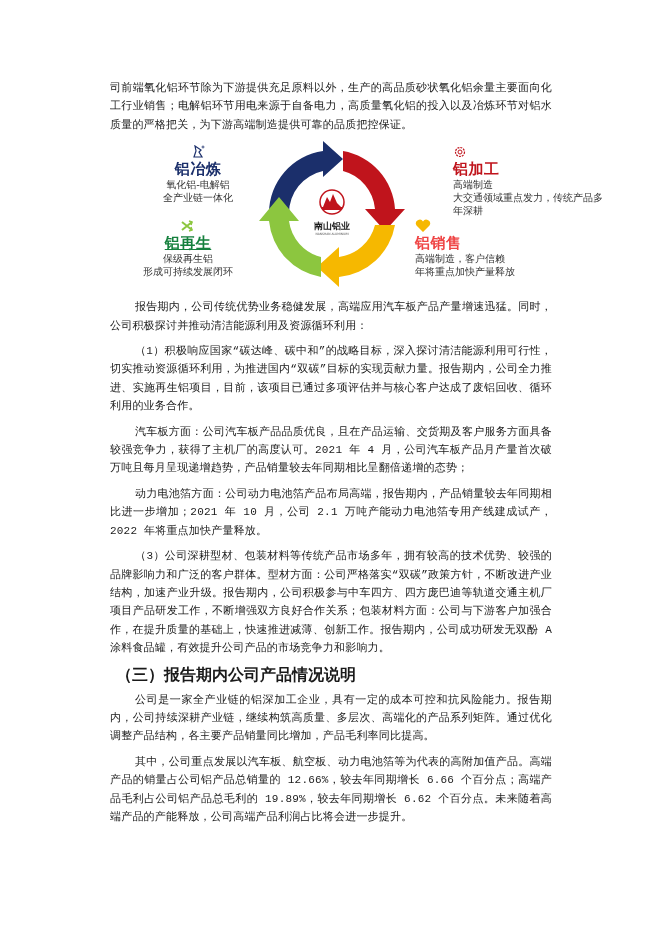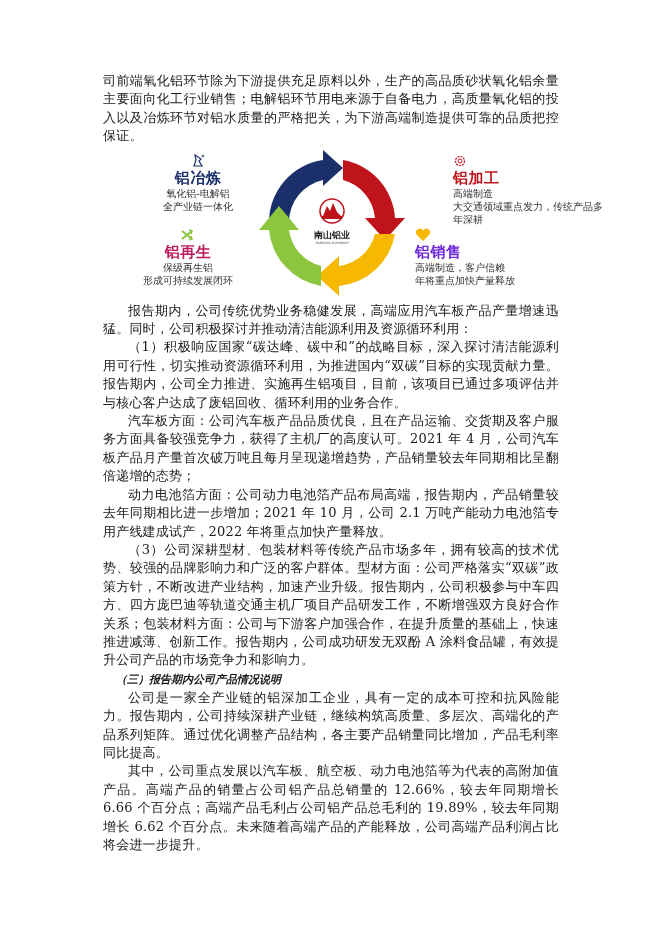--- a/index.html
+++ b/index.html
@@ -1,20 +1,20 @@
 <!DOCTYPE html>
 <html><head>
 <meta charset="utf-8">
 <style>
   html, body { margin: 0; padding: 0; background: #ffffff; }
   body { width: 662px; height: 936px; position: relative; overflow: hidden; font-family: "DejaVu Serif", "Liberation Serif", serif; color: #1a1a1a; }
   .page { position: absolute; left: 103px; top: 72px; width: 456px; }
-  .p { font-size: 13px; line-height: 18.4px; margin: 0; text-align: justify; letter-spacing: 0.2px; }
+  .p { font-size: 11px; line-height: 18.4px; margin: 7px; text-align: justify; letter-spacing: 0.2px; font-family: Liberation Mono, monospace; }
   .indent { text-indent: 25px; }
-  .h3 { font-family: "DejaVu Sans", "Liberation Sans", sans-serif; font-weight: bold; font-size: 11px; line-height: 19px; margin: 0; padding-left: 13px; font-style: italic; }
+  .h3 { font-family: "DejaVu Sans", "Liberation Sans", sans-serif; font-weight: bold; font-size: 16px; line-height: 19px; margin: 0; padding-left: 13px; }
 
   .figure { position: relative; height: 150px; margin: 4px 0 2px 0; }
   .cycle { position: absolute; left: 156px; top: 0px; width: 146px; height: 146px; }
   .label-block { position: absolute; font-family: "DejaVu Sans", "Liberation Sans", sans-serif; }
   .label-block .title { font-weight: bold; font-size: 15px; line-height: 18px; letter-spacing: 0.5px; }
   .label-block .sub { font-size: 10px; line-height: 13px; color: #333; }
   .lb-left { text-align: center; }
   .lb-icon { font-size: 13px; line-height: 14px; height: 15px; }
   .logo-text { font-family: "DejaVu Sans", sans-serif; font-weight: bold; font-size: 9px; fill: #1a1a1a; }
 </style>
@@ -39,21 +39,21 @@
       <div class="sub">全产业链一体化</div>
     </div>
 
     <div class="label-block lb-left" style="left:20px; top:78px; width:130px;">
       <div class="lb-icon" style="color:#8cc63f; font-weight:bold;">
         <svg width="14" height="14" viewBox="0 0 14 14" style="margin-right:2px">
             <path d="M2 3 L12 11 M2 11 L12 3" stroke="#8cc63f" stroke-width="2"></path>
             <path d="M9 2 L12 3 L11 6 M9 12 L12 11 L11 8" fill="none" stroke="#8cc63f" stroke-width="1.5"></path>
           </svg>
       </div>
-      <div class="title" style="color:#be185d;">铝再生</div>
+      <div class="title" style="color:#15803d;text-decoration:underline;">铝再生</div>
       <div class="sub">保级再生铝</div>
       <div class="sub">形成可持续发展闭环</div>
     </div>
 
     <svg class="cycle" viewBox="0 0 146 146">
 
       <path d="M 10 72 A 63 63 0 0 1 64 10 L 64 0 L 84 18 L 64 36 L 64 30 A 43 43 0 0 0 30 72 Z" fill="#1b2f6b"></path>
 
       <path d="M 84 10 A 63 63 0 0 1 136 68 L 146 68 L 126 90 L 106 68 L 116 68 A 43 43 0 0 0 84 30 Z" fill="#c0141c"></path>
 
@@ -81,21 +81,21 @@
       <div class="sub">高端制造</div>
       <div class="sub">大交通领域重点发力，传统产品多年深耕</div>
     </div>
 
     <div class="label-block" style="left:312px; top:78px; width:150px;">
       <div class="lb-icon">
         <svg width="16" height="14" viewBox="0 0 16 14">
             <path d="M8 13 L1.5 6.5 A3.5 3.5 0 0 1 8 2.5 A3.5 3.5 0 0 1 14.5 6.5 Z" fill="#f6b800"></path>
           </svg>
       </div>
-      <div class="title" style="color:#6d28d9;">铝销售</div>
+      <div class="title" style="color:#ef4444;">铝销售</div>
       <div class="sub">高端制造，客户信赖</div>
       <div class="sub">年将重点加快产量释放</div>
     </div>
   </div>
 
   <p class="p indent">报告期内，公司传统优势业务稳健发展，高端应用汽车板产品产量增速迅猛。同时，公司积极探讨并推动清洁能源利用及资源循环利用：</p>
   <p class="p indent">（1）积极响应国家“碳达峰、碳中和”的战略目标，深入探讨清洁能源利用可行性，切实推动资源循环利用，为推进国内“双碳”目标的实现贡献力量。报告期内，公司全力推进、实施再生铝项目，目前，该项目已通过多项评估并与核心客户达成了废铝回收、循环利用的业务合作。</p>
   <p class="p indent">汽车板方面：公司汽车板产品品质优良，且在产品运输、交货期及客户服务方面具备较强竞争力，获得了主机厂的高度认可。2021 年 4 月，公司汽车板产品月产量首次破万吨且每月呈现递增趋势，产品销量较去年同期相比呈翻倍递增的态势；</p>
   <p class="p indent">动力电池箔方面：公司动力电池箔产品布局高端，报告期内，产品销量较去年同期相比进一步增加；2021 年 10 月，公司 2.1 万吨产能动力电池箔专用产线建成试产，2022 年将重点加快产量释放。</p>
   <p class="p indent">（3）公司深耕型材、包装材料等传统产品市场多年，拥有较高的技术优势、较强的品牌影响力和广泛的客户群体。型材方面：公司严格落实“双碳”政策方针，不断改进产业结构，加速产业升级。报告期内，公司积极参与中车四方、四方庞巴迪等轨道交通主机厂项目产品研发工作，不断增强双方良好合作关系；包装材料方面：公司与下游客户加强合作，在提升质量的基础上，快速推进减薄、创新工作。报告期内，公司成功研发无双酚 A 涂料食品罐，有效提升公司产品的市场竞争力和影响力。</p>

